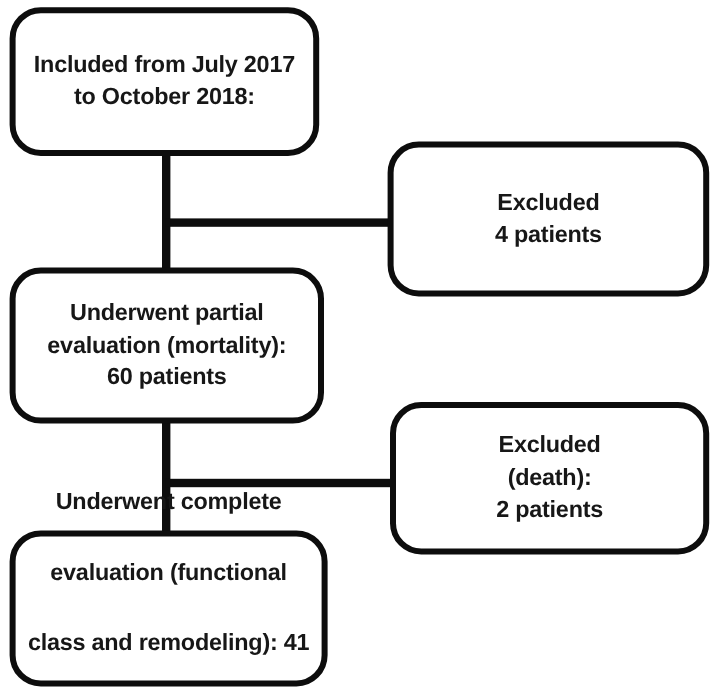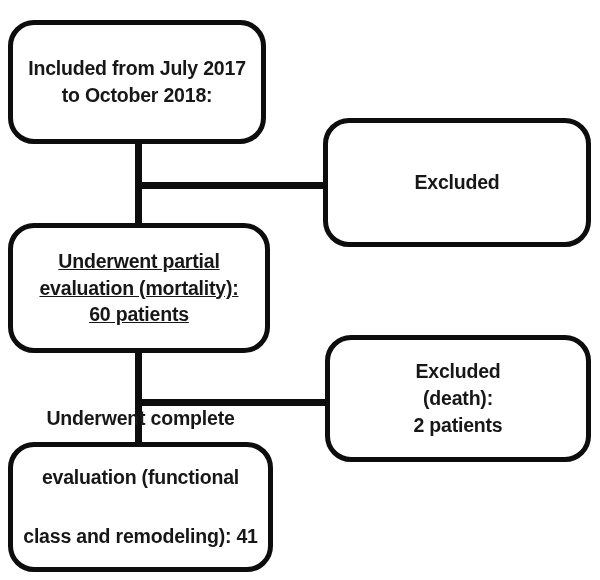--- a/index.html
+++ b/index.html
@@ -26,23 +26,23 @@
     align-items: center;
     justify-content: center;
     text-align: center;
     font-weight: 700;
     font-size: 19.5px;
     line-height: 1.38;
     color: #171717;
     letter-spacing: -0.2px;
     padding: 4px 8px;
   }
-  .box-included        { left: 8px;   top: 20px;   width: 258px; height: 124px; }
+  .box-included        { left: 8px;   top: 6px;   width: 258px; height: 124px; }
   .box-excl-followup   { left: 323px; top: 118px; width: 268px; height: 129px; }
-  .box-partial         { left: 8px;   top: 223px; width: 262px; height: 130px; text-decoration: underline; }
+  .box-partial         { left: 8px;   top: 223px; width: 262px; height: 130px; }
   .box-excl-death      { left: 325px; top: 335px; width: 266px; height: 127px; }
   .box-complete        { left: 8px;   top: 442px; width: 265px; height: 130px; gap: 32px; }
 
   .connector {
     position: absolute;
     background: #0d0d0d;
   }
   .conn-v1 { left: 135px; top: 128px; width: 7px;   height: 99px; }
   .conn-h1 { left: 138px; top: 182px; width: 189px; height: 7px;  }
   .conn-v2 { left: 135px; top: 351px; width: 7px;   height: 95px; }
@@ -58,20 +58,21 @@
   <div class="connector conn-v2"></div>
   <div class="connector conn-h2"></div>
 
   <div class="box box-included">
     <div>Included from July 2017</div>
     <div>to October 2018:</div>
   </div>
 
   <div class="box box-excl-followup">
     <div>Excluded</div>
+    <div>4 patients</div>
   </div>
 
   <div class="box box-partial">
     <div>Underwent partial</div>
     <div>evaluation (mortality):</div>
     <div>60 patients</div>
   </div>
 
   <div class="box box-excl-death">
     <div>Excluded</div>

